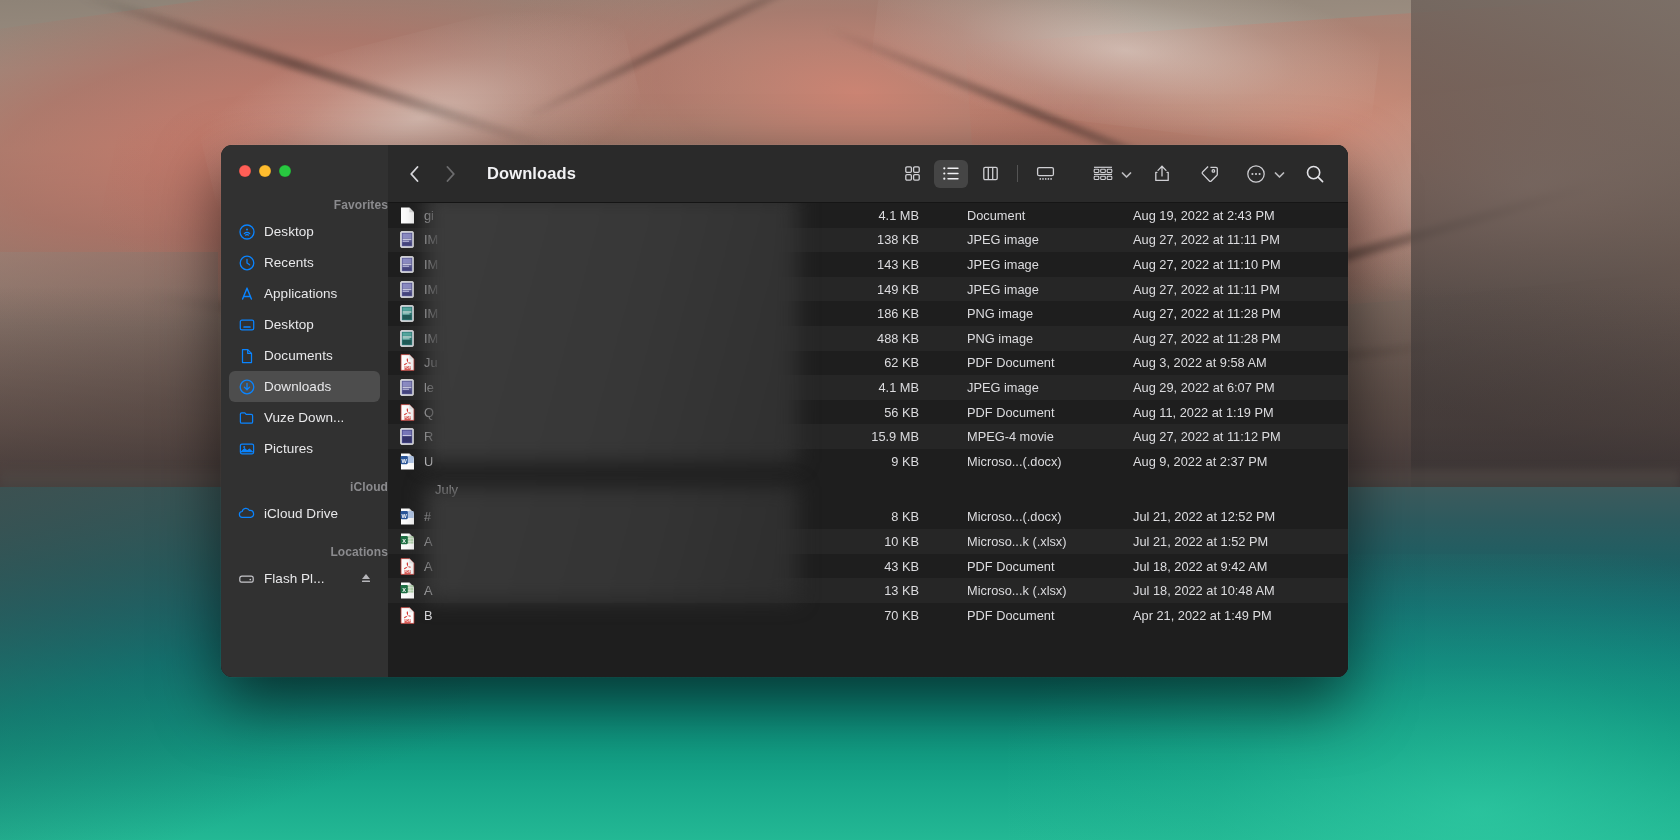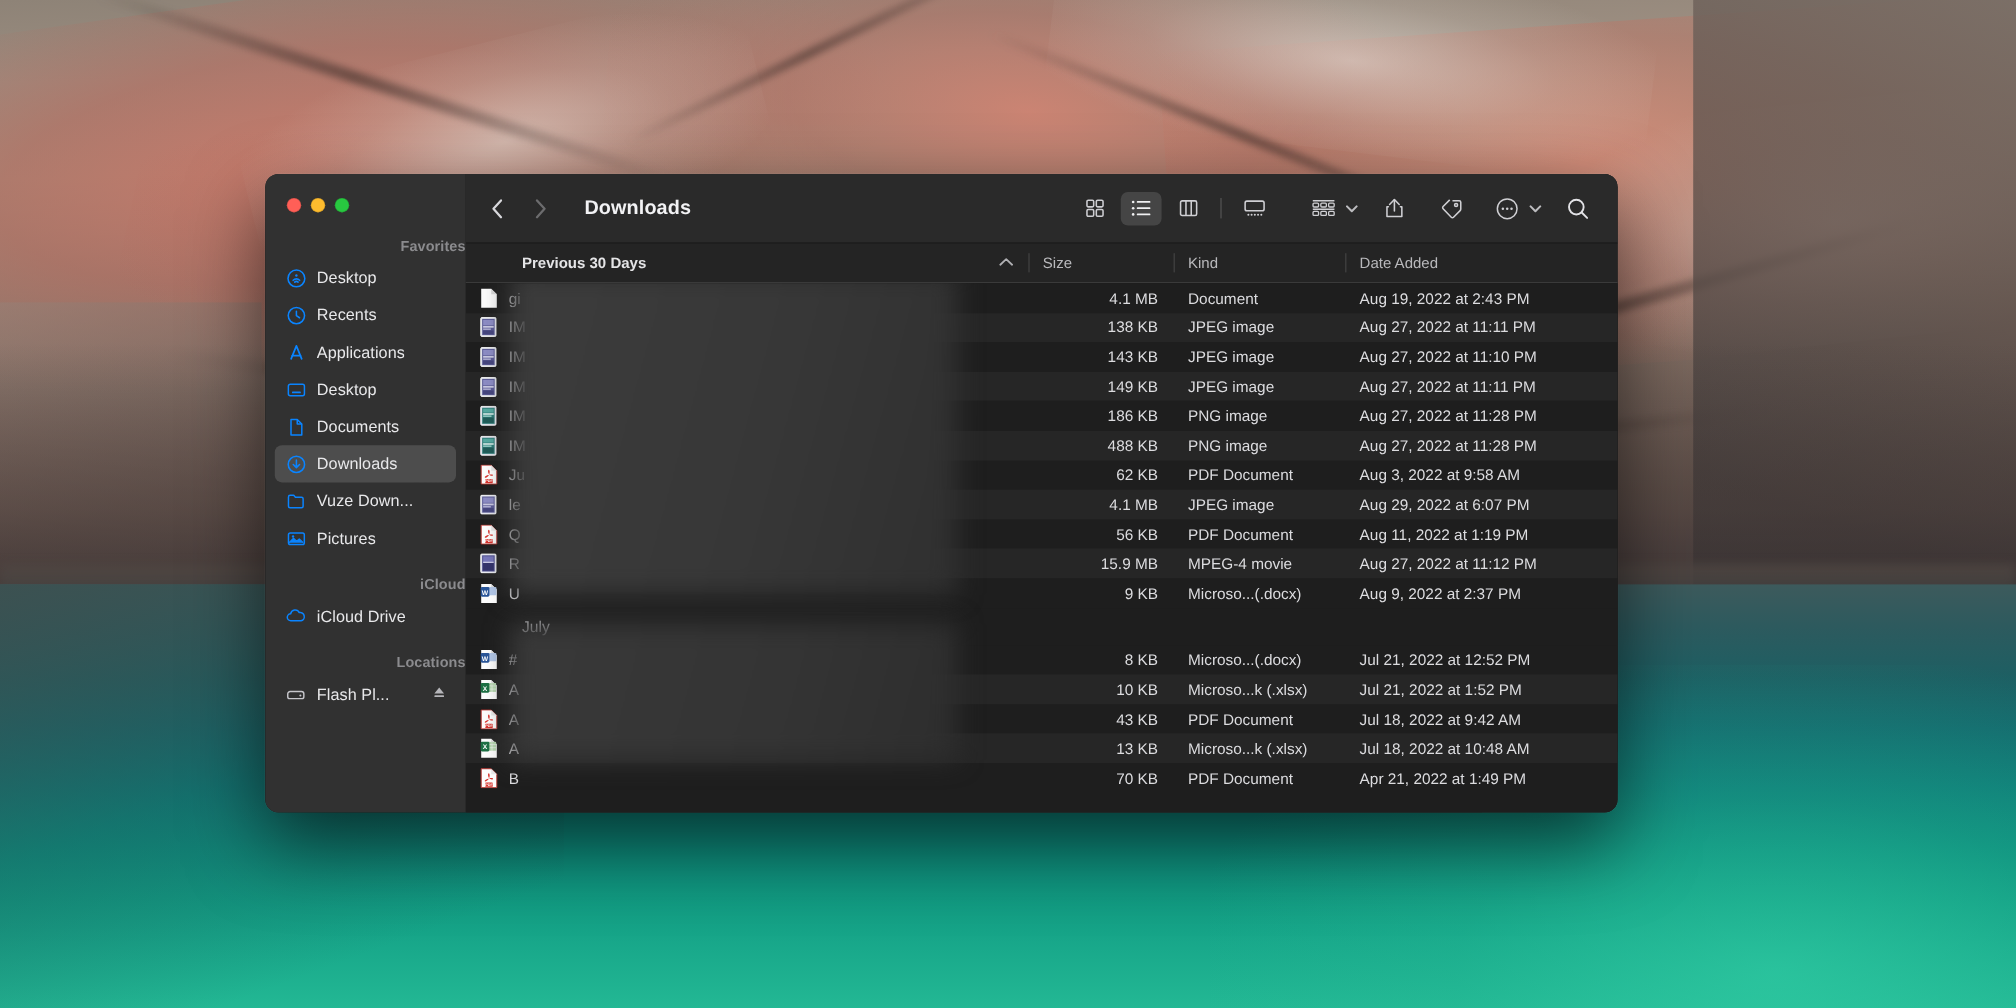--- a/index.html
+++ b/index.html
@@ -192,21 +192,21 @@
 
   
   #file-list { flex:1; overflow:hidden; position:relative; background:#1e1e1e; }
   .group-header {
     height:31px; display:flex; align-items:center;
     padding-left:47px; font-size:13px; color:#cfcfd2; font-weight:400;
     background:#1e1e1e;
   }
   .row {
     height:24.6px; display:flex; align-items:center;
-    font-size:12.8px; color:#dcdcdf;
+    font-size:12.8px; color:#dcdcdf;gap:23px;
   }
   .row.odd { background:#262626; }
   .row.even { background:#1e1e1e; }
   .cell { display:flex; align-items:center; height:100%; }
   .c-name { flex:1; min-width:0; padding-left:12px; gap:8px; overflow:hidden; }
   .c-size { width:121px; flex:0 0 121px; justify-content:flex-end; padding-right:13px; }
   .c-kind { width:143px; flex:0 0 143px; padding-left:12px; }
   .c-date { width:227px; flex:0 0 227px; padding-left:12px; }
   .fname { white-space:nowrap; overflow:hidden; text-overflow:ellipsis; }
   .ficon { width:16px; height:17px; flex:0 0 16px; position:relative; }
@@ -495,33 +495,20 @@
       <div class="tb-gap-sm"></div>
 
       <div class="tb-btn">
         <svg width="20" height="20" viewBox="0 0 20 20" fill="none" stroke="#e2e2e6" stroke-width="1.6" stroke-linecap="round">
           <circle cx="8.6" cy="8.6" r="6.1"></circle>
           <path d="M13.1 13.1 17.6 17.6"></path>
         </svg>
       </div>
     </div>
 
-    <div id="col-headers">
-      <div class="ch ch-name">
-        <span>Previous 30 Days</span>
-        <span class="ch-sort">
-          <svg width="13" height="9" viewBox="0 0 13 9" fill="none" stroke="#c9c9cd" stroke-width="1.5" stroke-linecap="round" stroke-linejoin="round">
-              <path d="M1.6 6.6 6.5 2l4.9 4.6"></path>
-            </svg>
-        </span>
-      </div>
-      <div class="ch ch-size">Size</div>
-      <div class="ch ch-kind">Kind</div>
-      <div class="ch ch-date">Date Added</div>
-    </div>
 
     <div id="file-list">
       <div id="rows-host">
           <div class="row even">
             <div class="cell c-name">
               <span class="ficon"><svg width="15" height="17" viewBox="0 0 15 17">
                   <path d="M1 .6h8.3L14 5.3V16.4H1z" fill="#fbfbfb"></path>
                   <path d="M9.3.6 14 5.3H9.3z" fill="#d9d9d9"></path>
                 </svg></span>
               <span class="fname">gi</span>

